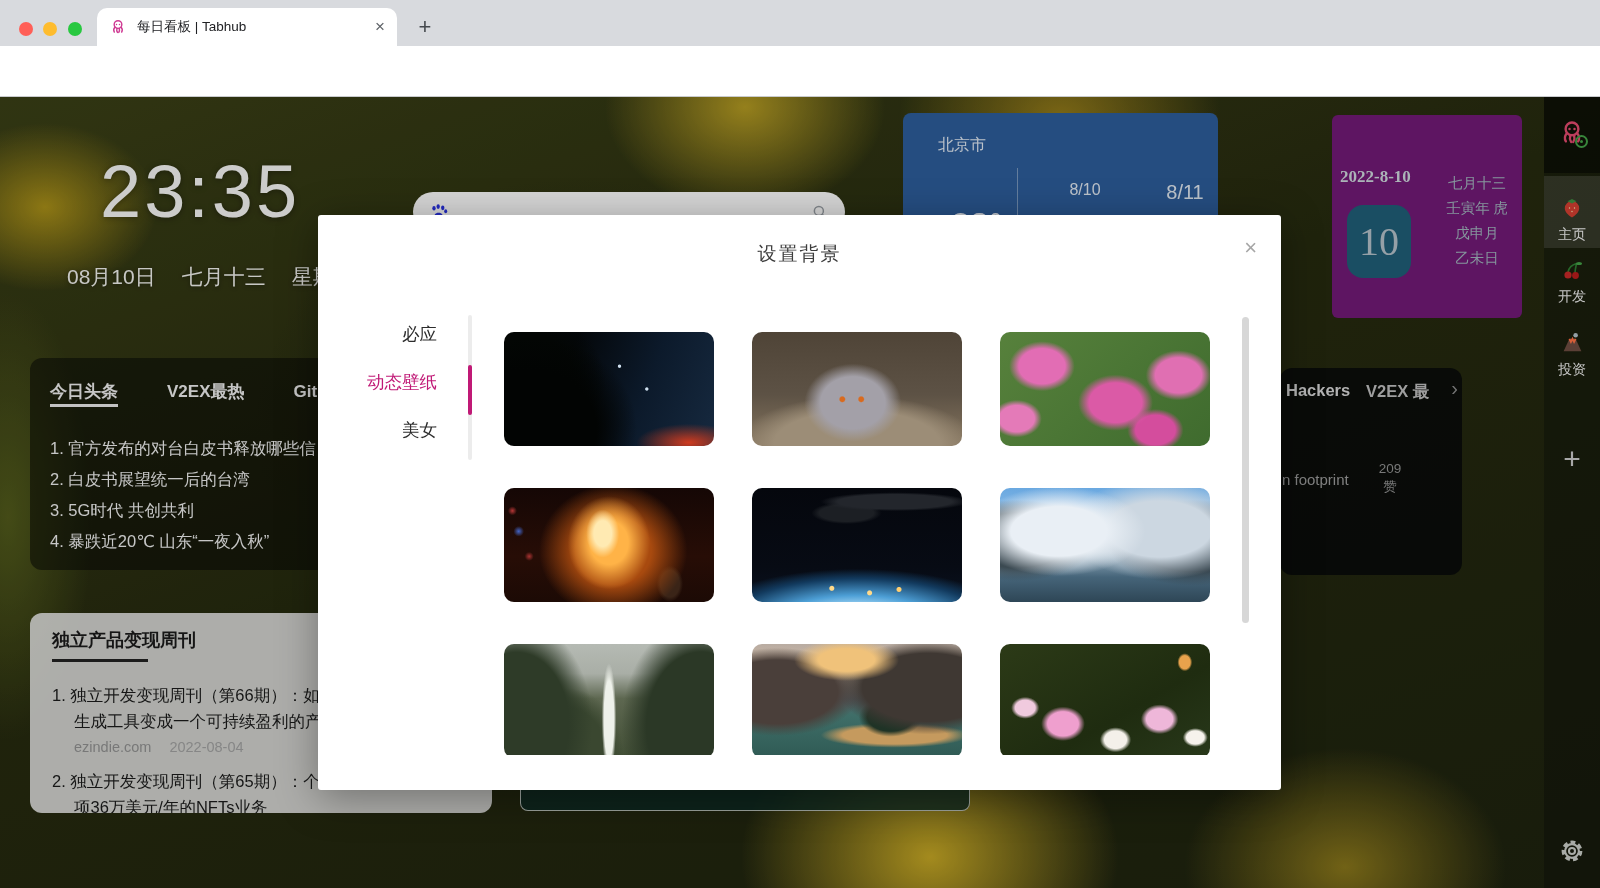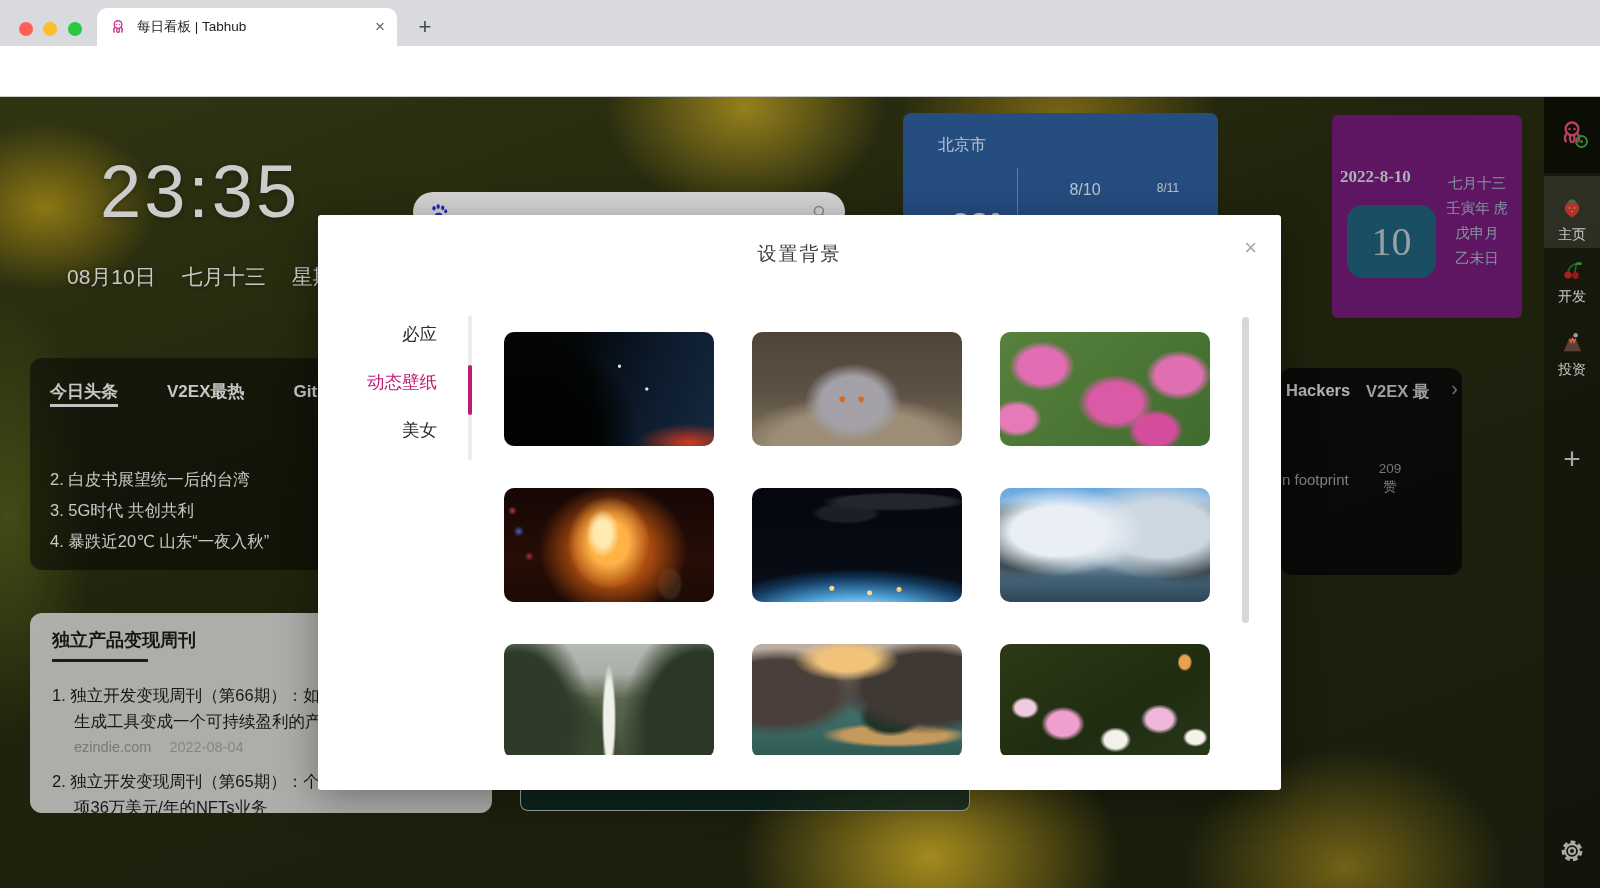--- a/index.html
+++ b/index.html
@@ -54,27 +54,27 @@
   .searchpill { position:absolute; left:413px; top:95px; width:432px; height:40px; background:#fdfdfd;
     border-radius:20px; display:flex; align-items:center; padding:0 16px; z-index:2; }
   .searchpill .paw { width:20px; height:20px; }
   .searchpill .mag { margin-left:auto; width:18px; height:18px; }
 
   .weather { position:absolute; left:903px; top:16px; width:315px; height:150px; border-radius:8px;
     background:#2d5c99; color:#dfe7f0; z-index:2; }
   .weather .city { position:absolute; left:35px; top:22px; font-size:16px; }
   .weather .div { position:absolute; left:114px; top:55px; width:1px; height:85px; background:rgba(255,255,255,.35); }
   .weather .d1 { position:absolute; left:152px; top:68px; width:60px; text-align:center; font-size:16px; }
-  .weather .d2 { position:absolute; left:235px; top:68px; width:60px; text-align:center; font-size:12px; }
+  .weather .d2 { position:absolute; left:252px; top:68px; width:60px; text-align:center; font-size:20px; }
   .weather .temp { position:absolute; left:48px; top:92px; font-size:34px; color:#e8edf3; }
 
   .calendar { position:absolute; left:1332px; top:18px; width:190px; height:203px; border-radius:6px;
     background:#701a75; z-index:2;font-family:Liberation Serif, serif; }
   .calendar .cdate { position:absolute; left:8px; top:52px; font-size:17px; font-weight:bold; color:#ccd6db; }
-  .calendar .daybox { position:absolute; left:15px; top:90px; width:89px; height:73px; border-radius:16px;
+  .calendar .daybox { position:absolute; left:15px; top:90px; width:64px; height:73px; border-radius:16px;
     background:#205d76; color:#b2bfc7; font-size:40px; display:flex; align-items:center; justify-content:center; }
   .calendar .lunar { position:absolute; left:104px; top:56px; width:82px; text-align:center;
     font-size:14.5px; line-height:25px; color:#9fb2bb; }
 
   .sidebar { position:absolute; left:1544px; top:0; width:56px; height:791px; background:rgba(10,12,8,.38); z-index:2; }
   .sb-logo { position:absolute; left:0; top:0; width:56px; height:76px; background:rgba(0,0,0,.45); }
   .sb-logo svg { position:absolute; left:13px; top:21px; }
   .sb-badge { position:absolute; left:31px; top:38px; width:13px; height:13px; border:2px solid #43a047;
     border-radius:50%; }
   .sb-badge::after { content:""; position:absolute; left:3px; top:3px; width:3px; height:3px;
@@ -373,20 +373,21 @@
           <circle cx="12" cy="12" r="2.6" stroke-width="1.8"></circle>
         </g>
       </svg>
     </div>
 
     <div class="newsL">
       <div class="tabs">
         <span>今日头条</span><span>V2EX最热</span><span>Git</span>
       </div>
       <div class="uline"></div>
+      <div class="it" style="top:80px">1. 官方发布的对台白皮书释放哪些信</div>
       <div class="it" style="top:111px">2. 白皮书展望统一后的台湾</div>
       <div class="it" style="top:142px">3. 5G时代 共创共利</div>
       <div class="it" style="top:173px">4. 暴跌近20℃ 山东“一夜入秋”</div>
     </div>
 
     <div class="weekly">
       <div class="wt">独立产品变现周刊</div>
       <div class="uline"></div>
       <div class="ln" style="top:72px">1. 独立开发变现周刊（第66期）：如</div>
       <div class="ln" style="top:98px;left:44px">生成工具变成一个可持续盈利的产</div>

